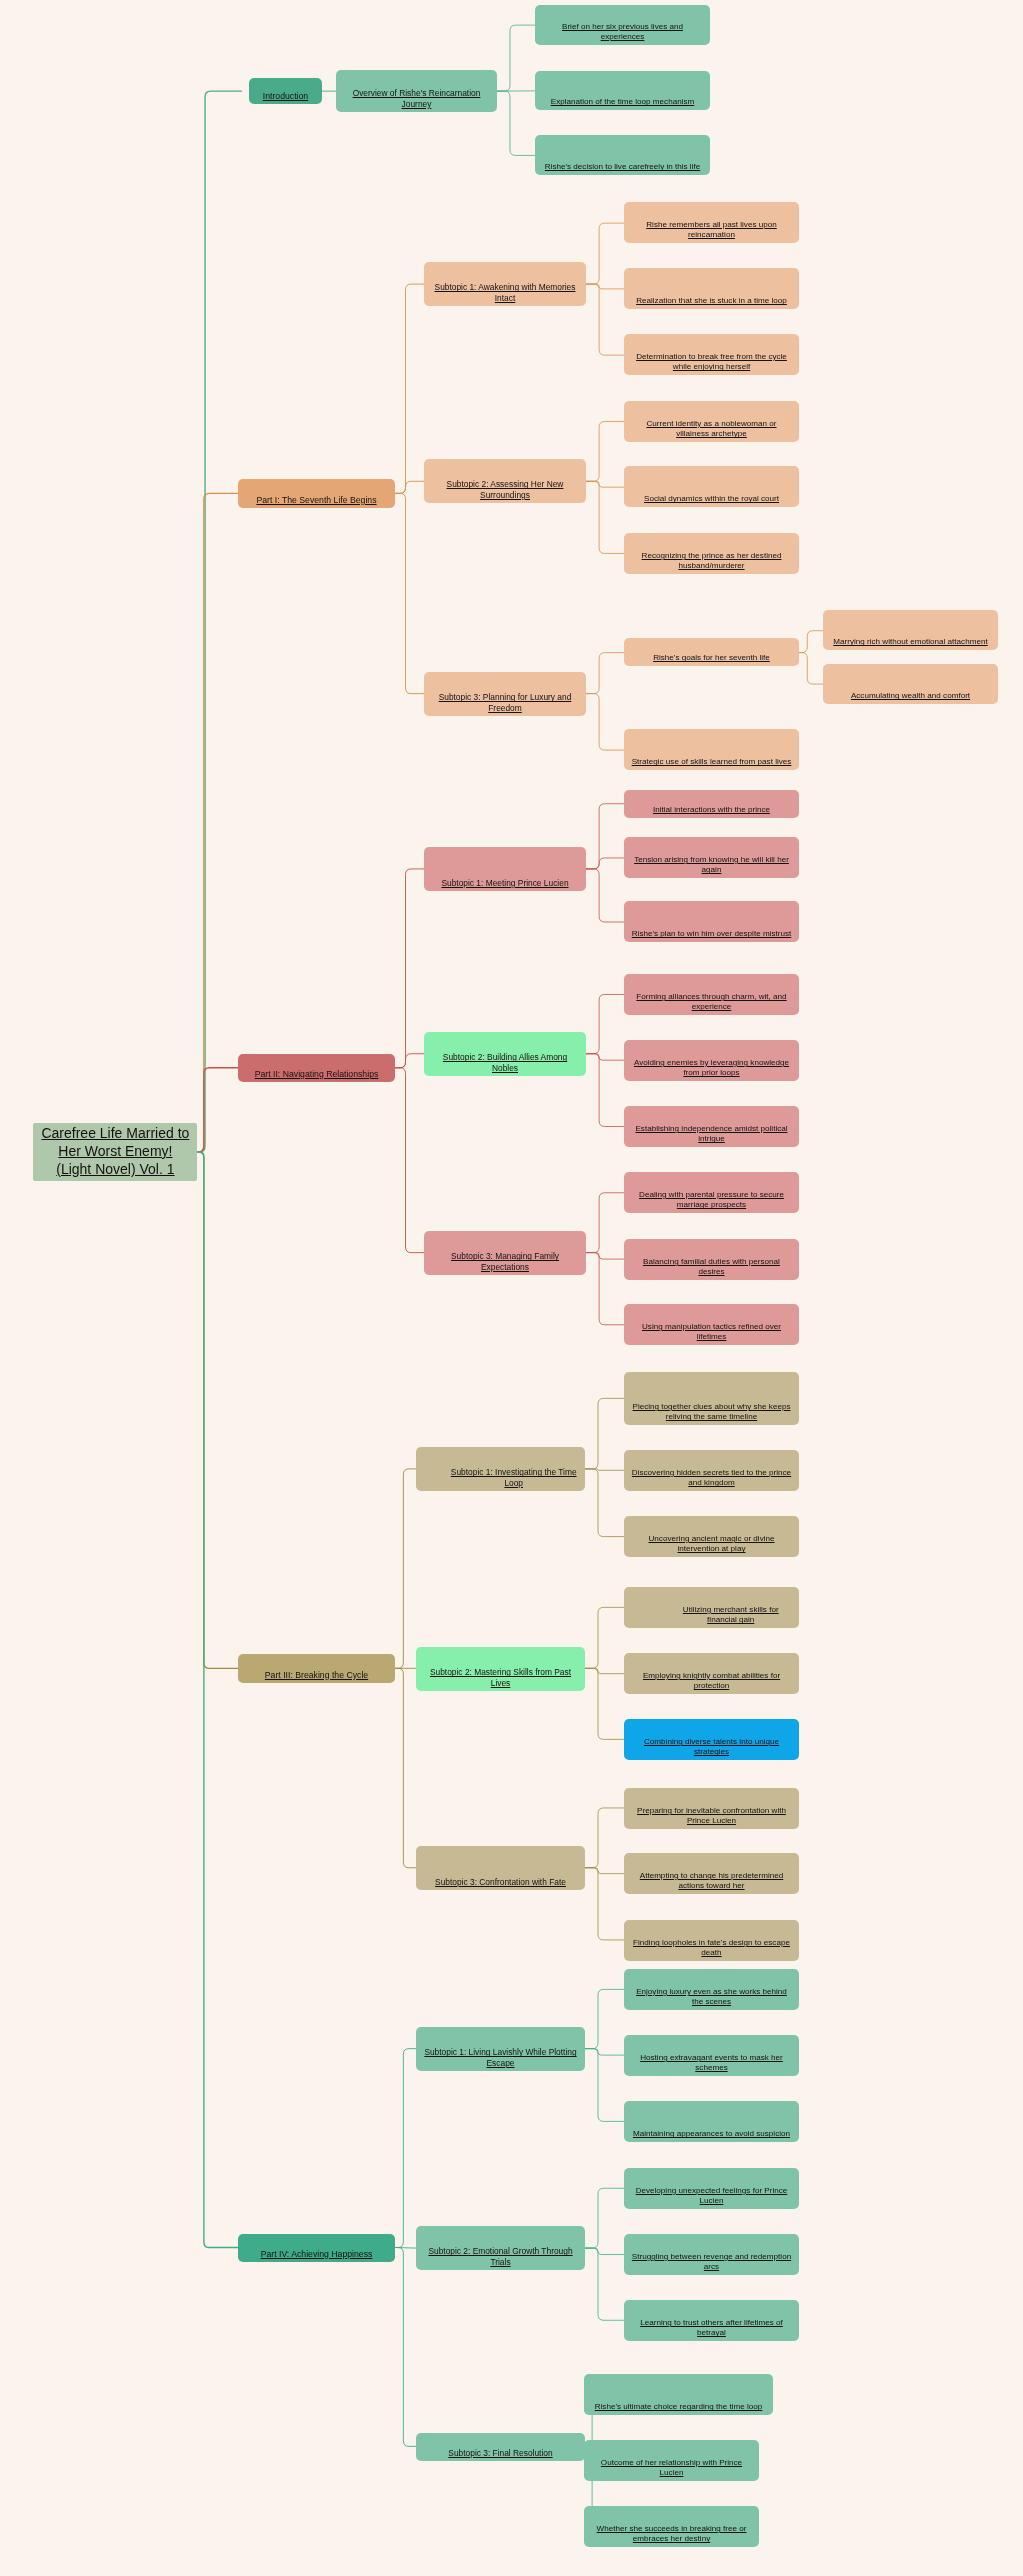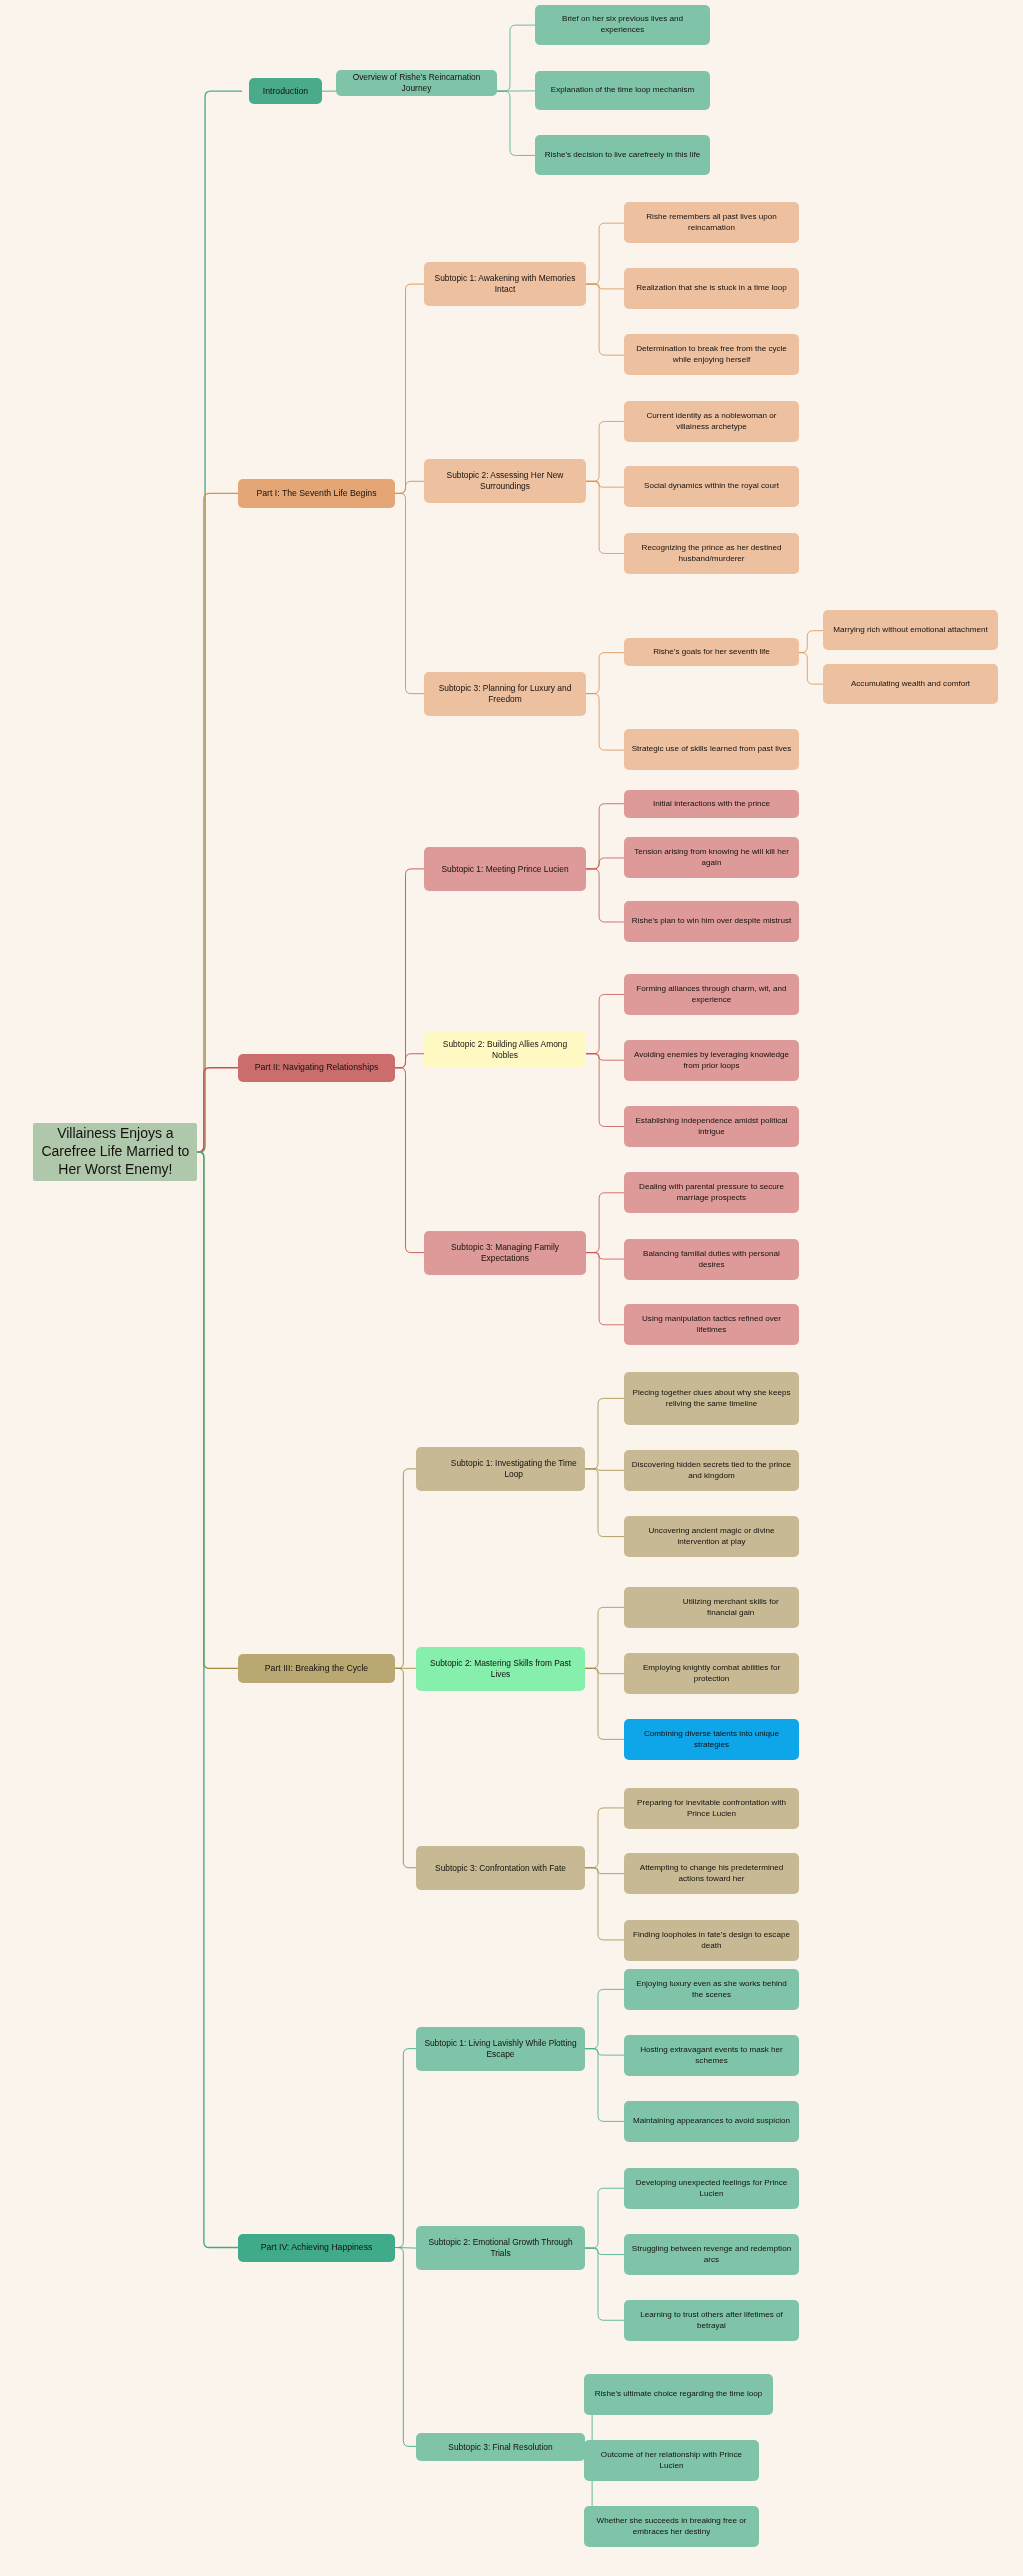--- a/index.html
+++ b/index.html
@@ -23,28 +23,29 @@
     left: 0;
     top: 0;
     width: 1023px;
     height: 2576px;
     pointer-events: none;
   }
   .node {
     position: absolute;
     box-sizing: border-box;
     display: flex;
-    align-items: center;
+    align-items: flex-end;
     justify-content: center;
     text-align: center;
     border-radius: 5px;
     color: #14110e;
     line-height: 1.28;
     padding: 2.2px 5.6px;
     overflow: hidden;
+    text-decoration: underline;
   }
   .node span {
     display: block;
     width: 100%;
   }
   
   .lv-root   { font-size: 14px; border-radius: 2px; margin-left: 12px; }
   .lv-branch { font-size: 8.7px; }
   .lv-sub    { font-size: 8.4px; }
   .lv-leaf   { font-size: 8.1px; }
@@ -114,21 +115,21 @@
       <path d="M 1040 4354 L 1044 4354 Q 1054 4354 1054 4364 L 1054 4368.5 Q 1054 4378.5 1064 4378.5 L 1040 4378.5" fill="none" stroke="#3fab8a" stroke-width="1.4" stroke-linecap="round" stroke-linejoin="round"></path>
       <path d="M 1040 4354 L 1044 4354 Q 1054 4354 1054 4364 L 1054 4485.5 Q 1054 4495.5 1064 4495.5 L 1040 4495.5" fill="none" stroke="#3fab8a" stroke-width="1.4" stroke-linecap="round" stroke-linejoin="round"></path>
     </svg>
   <div id="nodes">
       <div class="node lv-root" style="left: 21.4px; top: 1123px; width: 164px; height: 58px; background: rgb(175, 200, 171);">
         <span>7th Time Loop: The Villainess Enjoys a Carefree Life Married to Her Worst Enemy! (Light Novel) Vol. 1</span>
       </div>
       <div class="node lv-branch" style="left: 242px; top: 78px; width: 73px; height: 26.4px; background: rgb(74, 171, 138); margin-left: 7px;">
         <span>Introduction</span>
       </div>
-      <div class="node lv-sub" style="left: 336px; top: 70px; width: 161px; height: 26px; background: rgb(127, 196, 168);">
+      <div class="node lv-sub" style="left: 336px; top: 70px; width: 161px; height: 42px; background: rgb(127, 196, 168);">
         <span>Overview of Rishe's Reincarnation Journey</span>
       </div>
       <div class="node lv-leaf" style="left: 535px; top: 4.5px; width: 175px; height: 40px; background: rgb(127, 196, 168);">
         <span>Brief on her six previous lives and experiences</span>
       </div>
       <div class="node lv-leaf" style="left: 535px; top: 71px; width: 175px; height: 39px; background: rgb(127, 196, 168);">
         <span>Explanation of the time loop mechanism</span>
       </div>
       <div class="node lv-leaf" style="left: 535px; top: 135px; width: 175px; height: 40px; background: rgb(127, 196, 168);">
         <span>Rishe's decision to live carefreely in this life</span>
@@ -183,21 +184,21 @@
       </div>
       <div class="node lv-leaf" style="left: 624px; top: 790px; width: 175px; height: 28px; background: rgb(221, 154, 152);">
         <span>Initial interactions with the prince</span>
       </div>
       <div class="node lv-leaf" style="left: 624px; top: 837px; width: 175px; height: 41px; background: rgb(221, 154, 152);">
         <span>Tension arising from knowing he will kill her again</span>
       </div>
       <div class="node lv-leaf" style="left: 624px; top: 901px; width: 175px; height: 41px; background: rgb(221, 154, 152);">
         <span>Rishe's plan to win him over despite mistrust</span>
       </div>
-      <div class="node lv-sub" style="left: 424px; top: 1032px; width: 162px; height: 36px; background: #fef9c3;">
+      <div class="node lv-sub" style="left: 424px; top: 1032px; width: 162px; height: 44px; background: #86efac;">
         <span>Subtopic 2: Building Allies Among Nobles</span>
       </div>
       <div class="node lv-leaf" style="left: 624px; top: 974px; width: 175px; height: 41px; background: rgb(221, 154, 152);">
         <span>Forming alliances through charm, wit, and experience</span>
       </div>
       <div class="node lv-leaf" style="left: 624px; top: 1040px; width: 175px; height: 41px; background: rgb(221, 154, 152);">
         <span>Avoiding enemies by leveraging knowledge from prior loops</span>
       </div>
       <div class="node lv-leaf" style="left: 624px; top: 1106px; width: 175px; height: 41px; background: rgb(221, 154, 152);">
         <span>Establishing independence amidst political intrigue</span>

